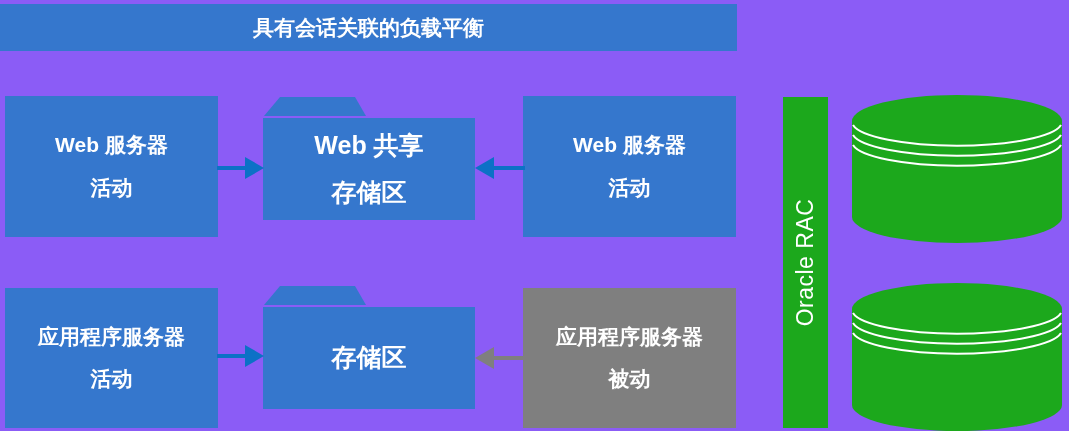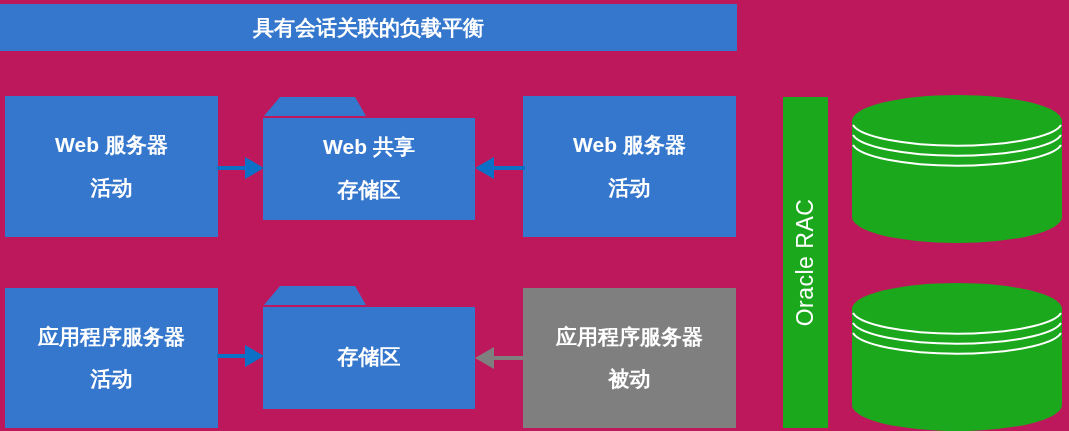--- a/index.html
+++ b/index.html
@@ -1,17 +1,17 @@
 <!DOCTYPE html>
 <html><head>
 <meta charset="utf-8">
 <style>
   html,body { margin:0; padding:0; background:#ffffff; }
   .canvas {
-    position:relative; width:1069px; height:431px; background:#be185d;
+    position:relative; width:1069px; height:431px; background:#8b5cf6;
     font-family:"Liberation Sans","DejaVu Sans",sans-serif; overflow:hidden;
   }
   .banner {
     position:absolute; left:0; top:4px; width:737px; height:47px;
     background:#3577CD; color:#ffffff; font-weight:bold; font-size:21px;
     display:flex; align-items:center; justify-content:center;
   }
   .node {
     position:absolute; display:flex; flex-direction:column; align-items:center;
     justify-content:center; gap:20px; color:#ffffff; font-weight:bold;
@@ -24,21 +24,21 @@
   #app-left  { left:5px;   top:288px; width:213px; height:140px; }
   #app-right { left:523px; top:288px; width:213px; height:140px; }
 
   .folder { position:absolute; width:212px; height:124px; }
   #folder-web { left:263px; top:96px; }
   #folder-app { left:263px; top:285px; }
   .folder svg { position:absolute; left:0; top:0; }
   .folder-text {
     position:absolute; left:0; top:21px; right:0; bottom:0;
     display:flex; flex-direction:column; align-items:center; justify-content:center;
-    gap:20px; color:#ffffff; font-weight:bold; font-size:21px; text-align:center; line-height:1.05;
+    gap:20px; color:#ffffff; font-weight:bold; font-size:25px; text-align:center; line-height:1.05;
   }
 
   .arrow { position:absolute; }
   #arr-web-left  { left:216px; top:153px; }
   #arr-web-right { left:475px; top:153px; }
   #arr-app-left  { left:216px; top:341px; }
   #arr-app-right { left:475px; top:343px; }
 
   .rac-bar {
     position:absolute; left:783px; top:97px; width:45px; height:331px;

